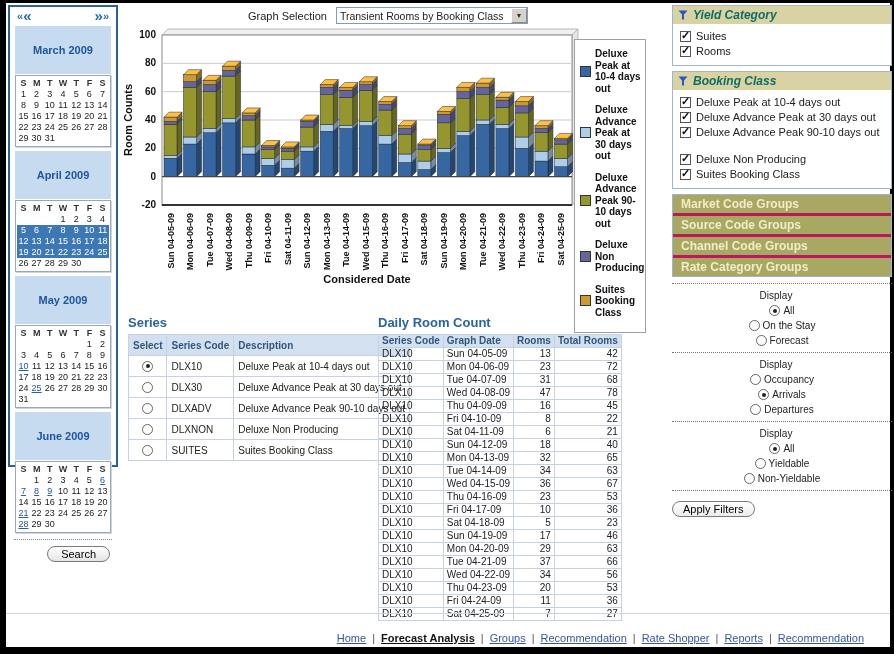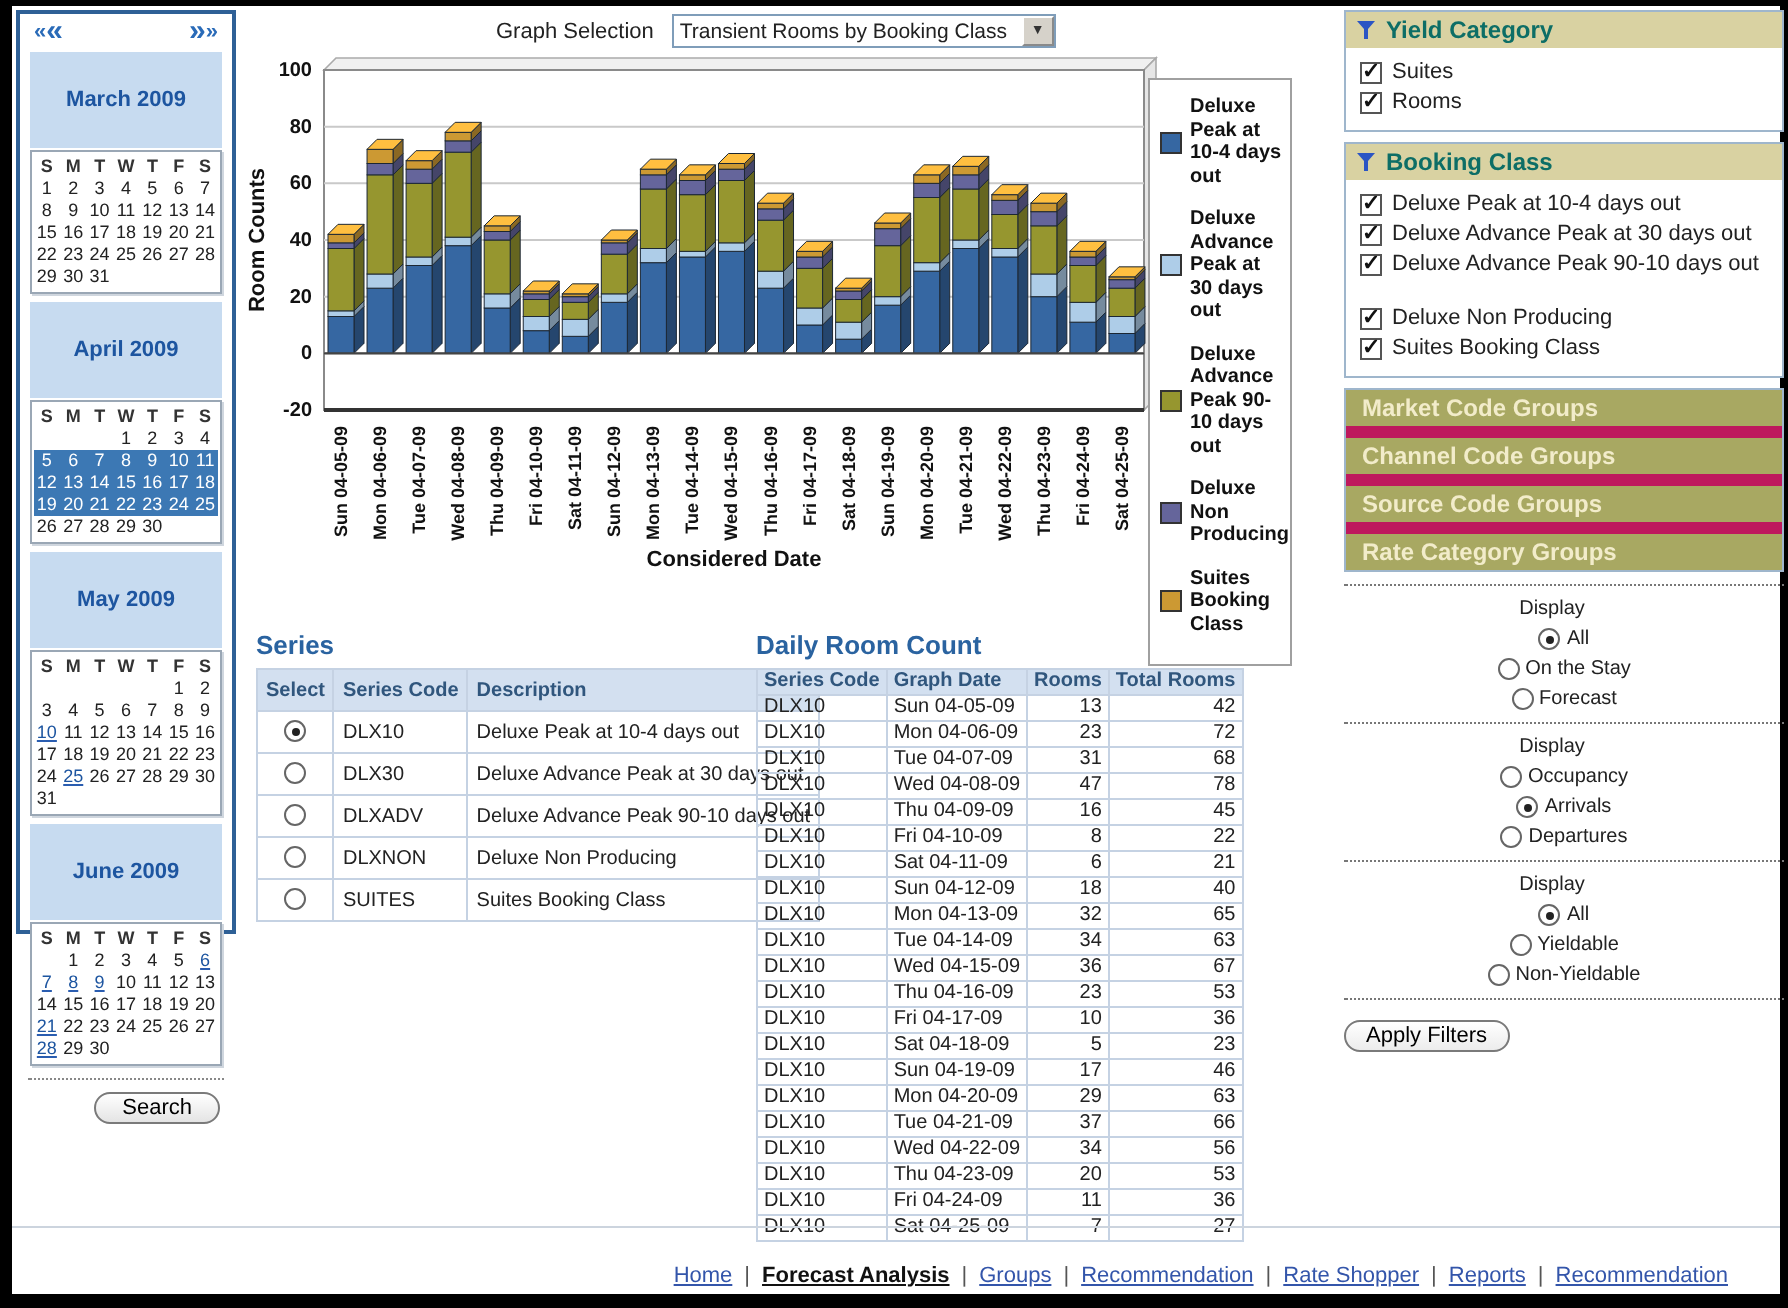--- a/index.html
+++ b/index.html
@@ -69,27 +69,27 @@
                      border-radius:50%; background:#222; }
   .checkbox { display:inline-block; width:11px; height:11px; border:1px solid #555; background:#fff;
               position:relative; cursor:pointer; flex:0 0 auto; }
   .checkbox.on::after { content:"\2713"; position:absolute; left:0px; top:-3px; font-size:11px;
                         font-weight:bold; color:#111; }
 
   
   .rpanel { position:absolute; left:666px; top:2px; width:220px; }
   .panel { border:1px solid #9fb6cc; margin-bottom:5px; background:#fff; }
   .phead { background:#d9d2a2; padding:2px 5px; display:flex; align-items:center; gap:5px; cursor:pointer; }
-  .phead .txt { color:#0d6e66; font-weight:bold; font-size:12px; }
+  .phead .txt { color:#0d6e66; font-weight:bold; font-size:12px;font-style:italic; }
   .pbody { padding:6px 6px 8px 7px; display:flex; flex-direction:column; gap:3px; }
   .chk-row { display:flex; align-items:center; gap:5px; font-size:11px; color:#222; cursor:pointer; }
   .grp-gap { height:9px; }
   .gbox { border:1px solid #9fb6cc; margin-bottom:6px; }
   .gbar { background:#a8a862; color:#f2ecca; font-weight:bold; font-size:12px;
-          padding:2px 8px; border-bottom:6px solid #be185d; cursor:pointer; }
+          padding:2px 8px; border-bottom:3px solid #be185d; cursor:pointer; }
   .gbar:last-child { border-bottom:none; }
   .dotline { border-top:1px dotted #777; margin:4px 0; }
   .disp-row { display:flex; align-items:center; justify-content:flex-end; gap:4px;
               font-size:10px; padding:2px 0 2px 0;flex-direction:column; }
   .disp-row .dlabel { margin-right:12px; }
   .disp-opt { display:flex; align-items:center; gap:3px; cursor:pointer; white-space:nowrap; }
   .apply-btn { margin-top:6px; font-size:11px; padding:1px 10px; border:1px solid #7a7a7a;
                border-radius:8px; background:linear-gradient(#ffffff,#ececec); cursor:pointer;
                font-family:"Liberation Sans",sans-serif; }
 
@@ -834,22 +834,22 @@
           </div>
           <div class="chk-row">
             <span class="checkbox on"></span>
             <span>Suites Booking Class</span>
           </div>
         </div>
     </div>
 
     <div class="gbox" id="group-box">
         <div class="gbar">Market Code Groups</div>
+        <div class="gbar">Source Code Groups</div>
         <div class="gbar">Channel Code Groups</div>
-        <div class="gbar">Source Code Groups</div>
         <div class="gbar">Rate Category Groups</div>
       </div>
 
     <div id="display-rows">
         <div class="dotline"></div>
         <div class="disp-row">
           <span class="dlabel">Display</span>
           <span class="disp-opt">
             <span class="radio on"></span>
             <span>All</span>

